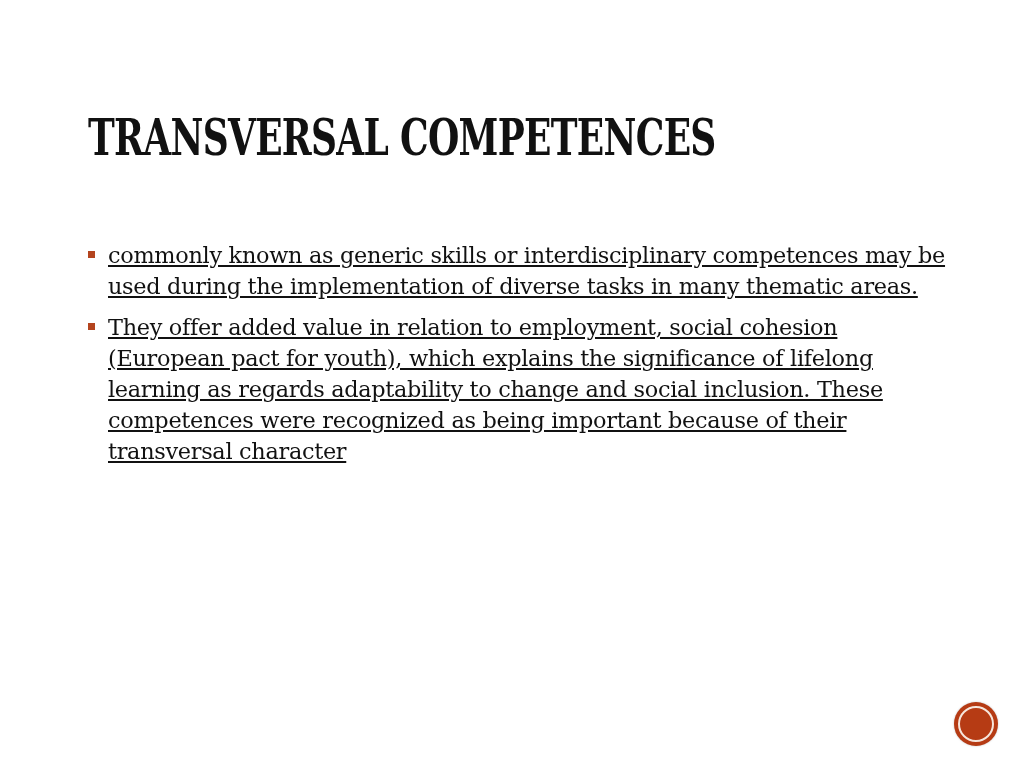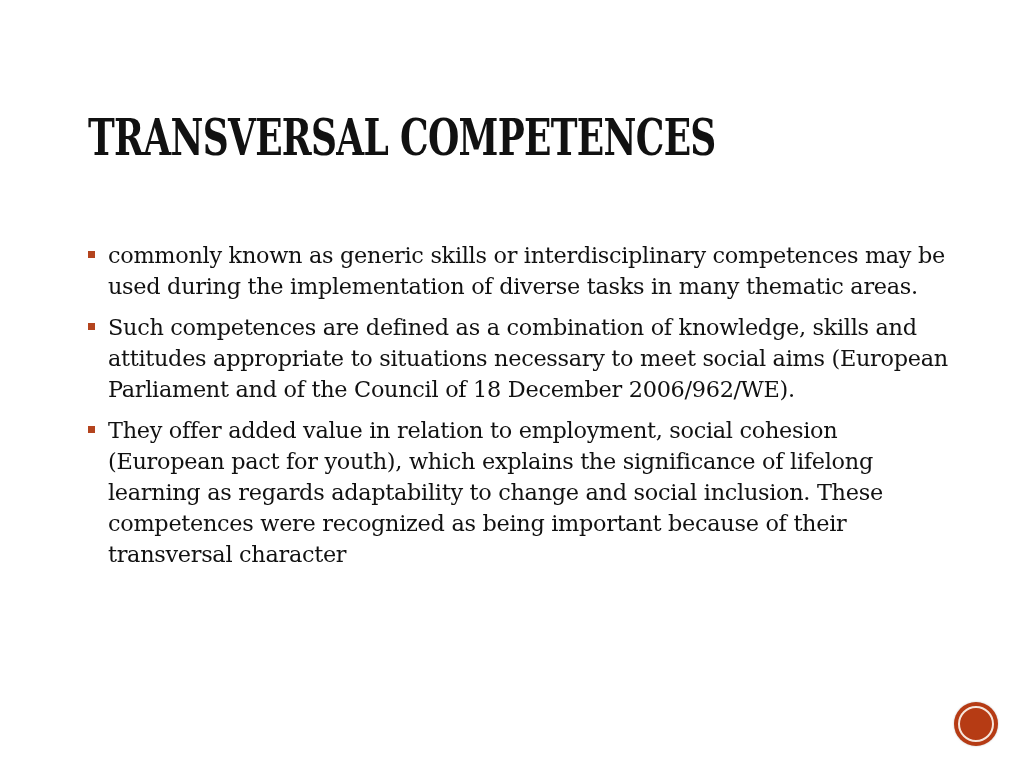--- a/index.html
+++ b/index.html
@@ -16,20 +16,21 @@
       white-space: nowrap;
     }
     .bullets {
       position: absolute; left: 86px; top: 240px; width: 870px;
       list-style: none; margin: 0; padding: 0;
     }
     .bullet {
       position: relative; padding-left: 22px; margin-bottom: 10px;
       font-size: 22.4px; line-height: 31px; color: #111;
       letter-spacing: -0.3px;
+      text-decoration: underline;
     }
     .bullet-marker {
       position: absolute; left: 2px; top: 11px; width: 7px; height: 7px;
       background: #b4441e;
     }
     .corner-badge {
       position: absolute; left: 954px; top: 702px; width: 44px; height: 44px;
       border-radius: 50%; background: #b63b14;
       box-shadow: 0 0 2px rgba(0,0,0,0.25);
     }
@@ -44,24 +45,20 @@
 <div>
   <div class="title">TRANSVERSAL COMPETENCES</div>
 
   <ul class="bullets">
     <li class="bullet">
       <span class="bullet-marker"></span>
       <span>commonly known as generic skills or interdisciplinary competences may be used during the implementation of diverse tasks in many thematic areas.</span>
     </li>
     <li class="bullet">
       <span class="bullet-marker"></span>
-      <span>Such competences are defined as a combination of knowledge, skills and attitudes appropriate to situations necessary to meet social aims (European Parliament and of the Council of 18 December 2006/962/WE).</span>
-    </li>
-    <li class="bullet">
-      <span class="bullet-marker"></span>
       <span>They offer added value in relation to employment, social cohesion (European pact for youth), which explains the significance of lifelong learning as regards adaptability to change and social inclusion. These competences were recognized as being important because of their transversal character</span>
     </li>
   </ul>
 
   <div class="corner-badge">
     <div class="corner-ring"></div>
   </div>
 </div>
 
 </body></html>

